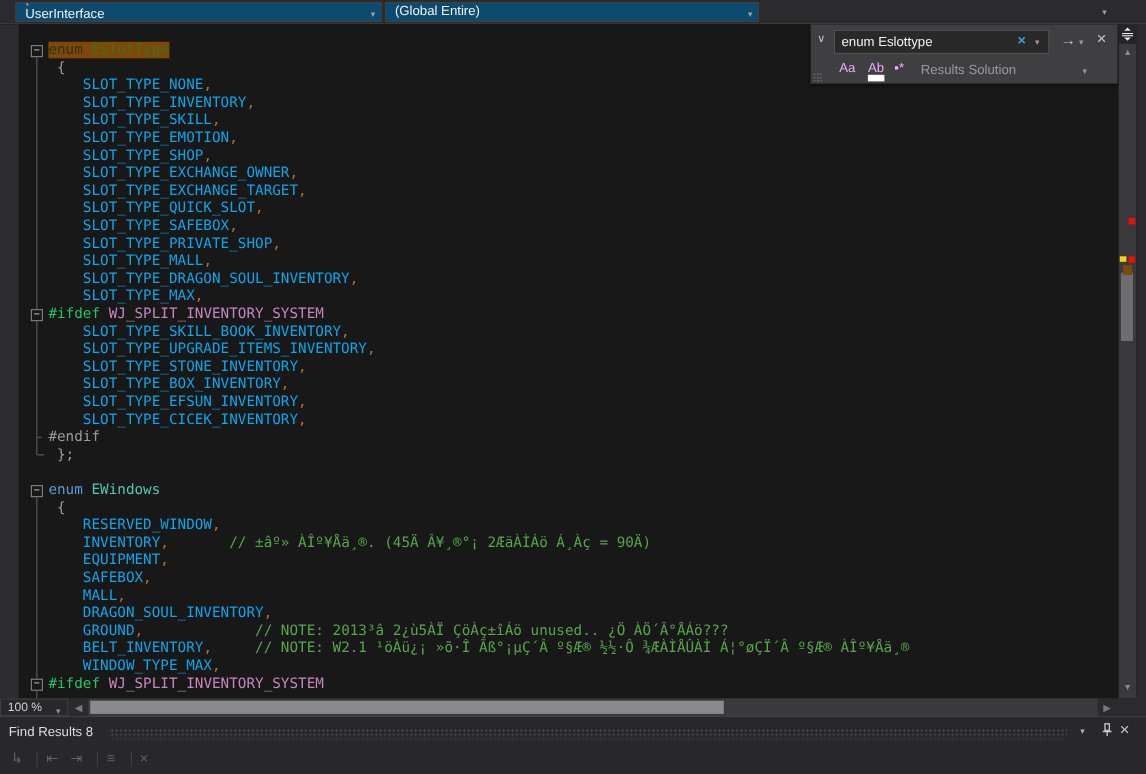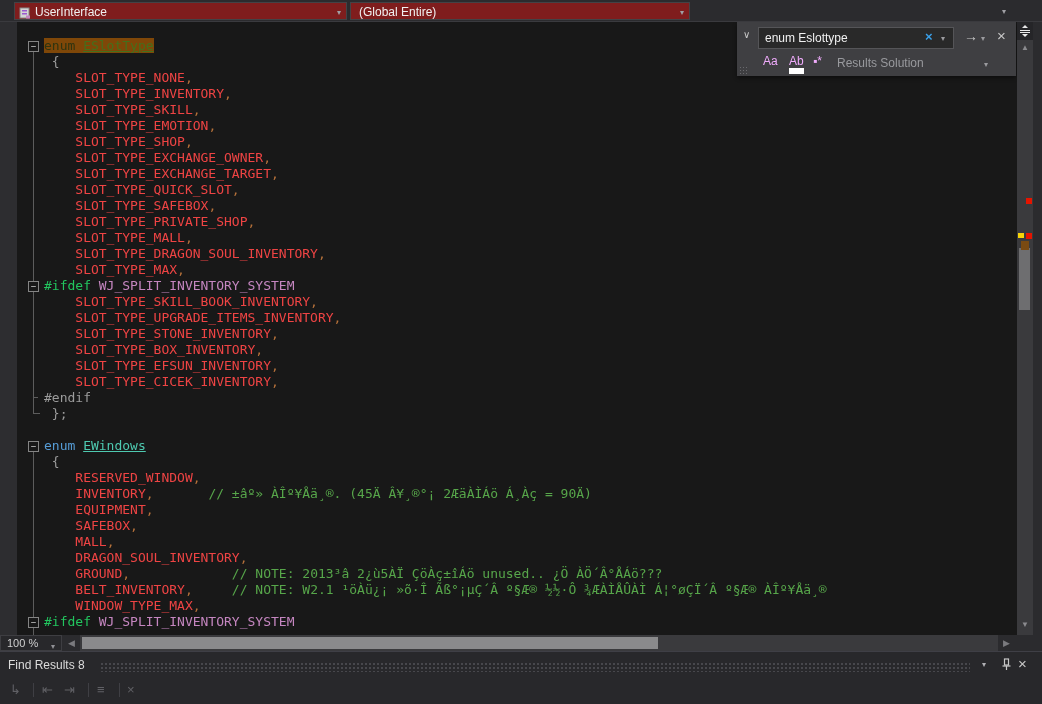--- a/index.html
+++ b/index.html
@@ -8,35 +8,35 @@
     position:relative; overflow:hidden;
     background:#2b2b2e;
     font-family:"Liberation Sans", sans-serif;
     color:#d8d8d8;
     -webkit-font-smoothing:antialiased;
   }
   .abs { position:absolute; }
 
   
   #navbar { left:0; top:0; width:1042px; height:22px; background:#2b2b2e; border-bottom:1px solid #3a3a3e; }
-  .nav-field { position:absolute; top:2px; height:18px; background:#7f1d1d; border:1px solid #434346; display:flex; align-items:flex-end; font-size:12px; color:#f1f1f1; padding:0 4px; }
+  .nav-field { position:absolute; top:2px; height:18px; background:#0c4a6e; border:1px solid #434346; display:flex; align-items:flex-start; font-size:12px; color:#f1f1f1; padding:0 4px;flex-direction:column; }
   .nav-caret { position:absolute; right:5px; top:5px; font-size:8px; color:#a0a0a5; }
   .nav-field .label { margin-left:4px; margin-right:20px; white-space:nowrap; }
 
   
   #editor { left:0; top:22px; width:1033px; height:613px; background:#181818; overflow:hidden; }
   #indicator-margin { left:0; top:0; width:17px; height:613px; background:#2d2d30; }
   .outline-box { position:absolute; width:11px; height:11px; border:1px solid #848484; background:#181818; color:#cccccc; font-size:9px; line-height:8px; text-align:center; font-family:"DejaVu Sans Mono", monospace; }
   .oline { position:absolute; background:#5c5c5c; }
 
   #code { position:absolute; left:44px; top:16px; font-family:"DejaVu Sans Mono", monospace; font-size:13px; line-height:16px; white-space:pre; }
   .code-line { height:16px; }
   .tk-k  { color:#569cd6; }
-  .tk-t  { color:#4ec9b0;text-decoration:underline; }
-  .tk-m  { color:#ef4444; }
+  .tk-t  { color:#4ec9b0; }
+  .tk-m  { color:#0ea5e9; }
   .tk-c  { color:#b5713a; }
   .tk-p  { color:#9b9b9b; }
   .tk-pp { color:#22c55e; }
   .tk-mac{ color:#c586c0; }
   .tk-cm { color:#57a64a; }
   .tk-pl { color:#dcdcdc; }
   .find-hl { background:#7f4708; }
   .find-hl .tk-k { color:#2e3410; }
   .find-hl .tk-t { color:#44701c; }
   .find-hl .tk-pl{ color:#2e3410; }

